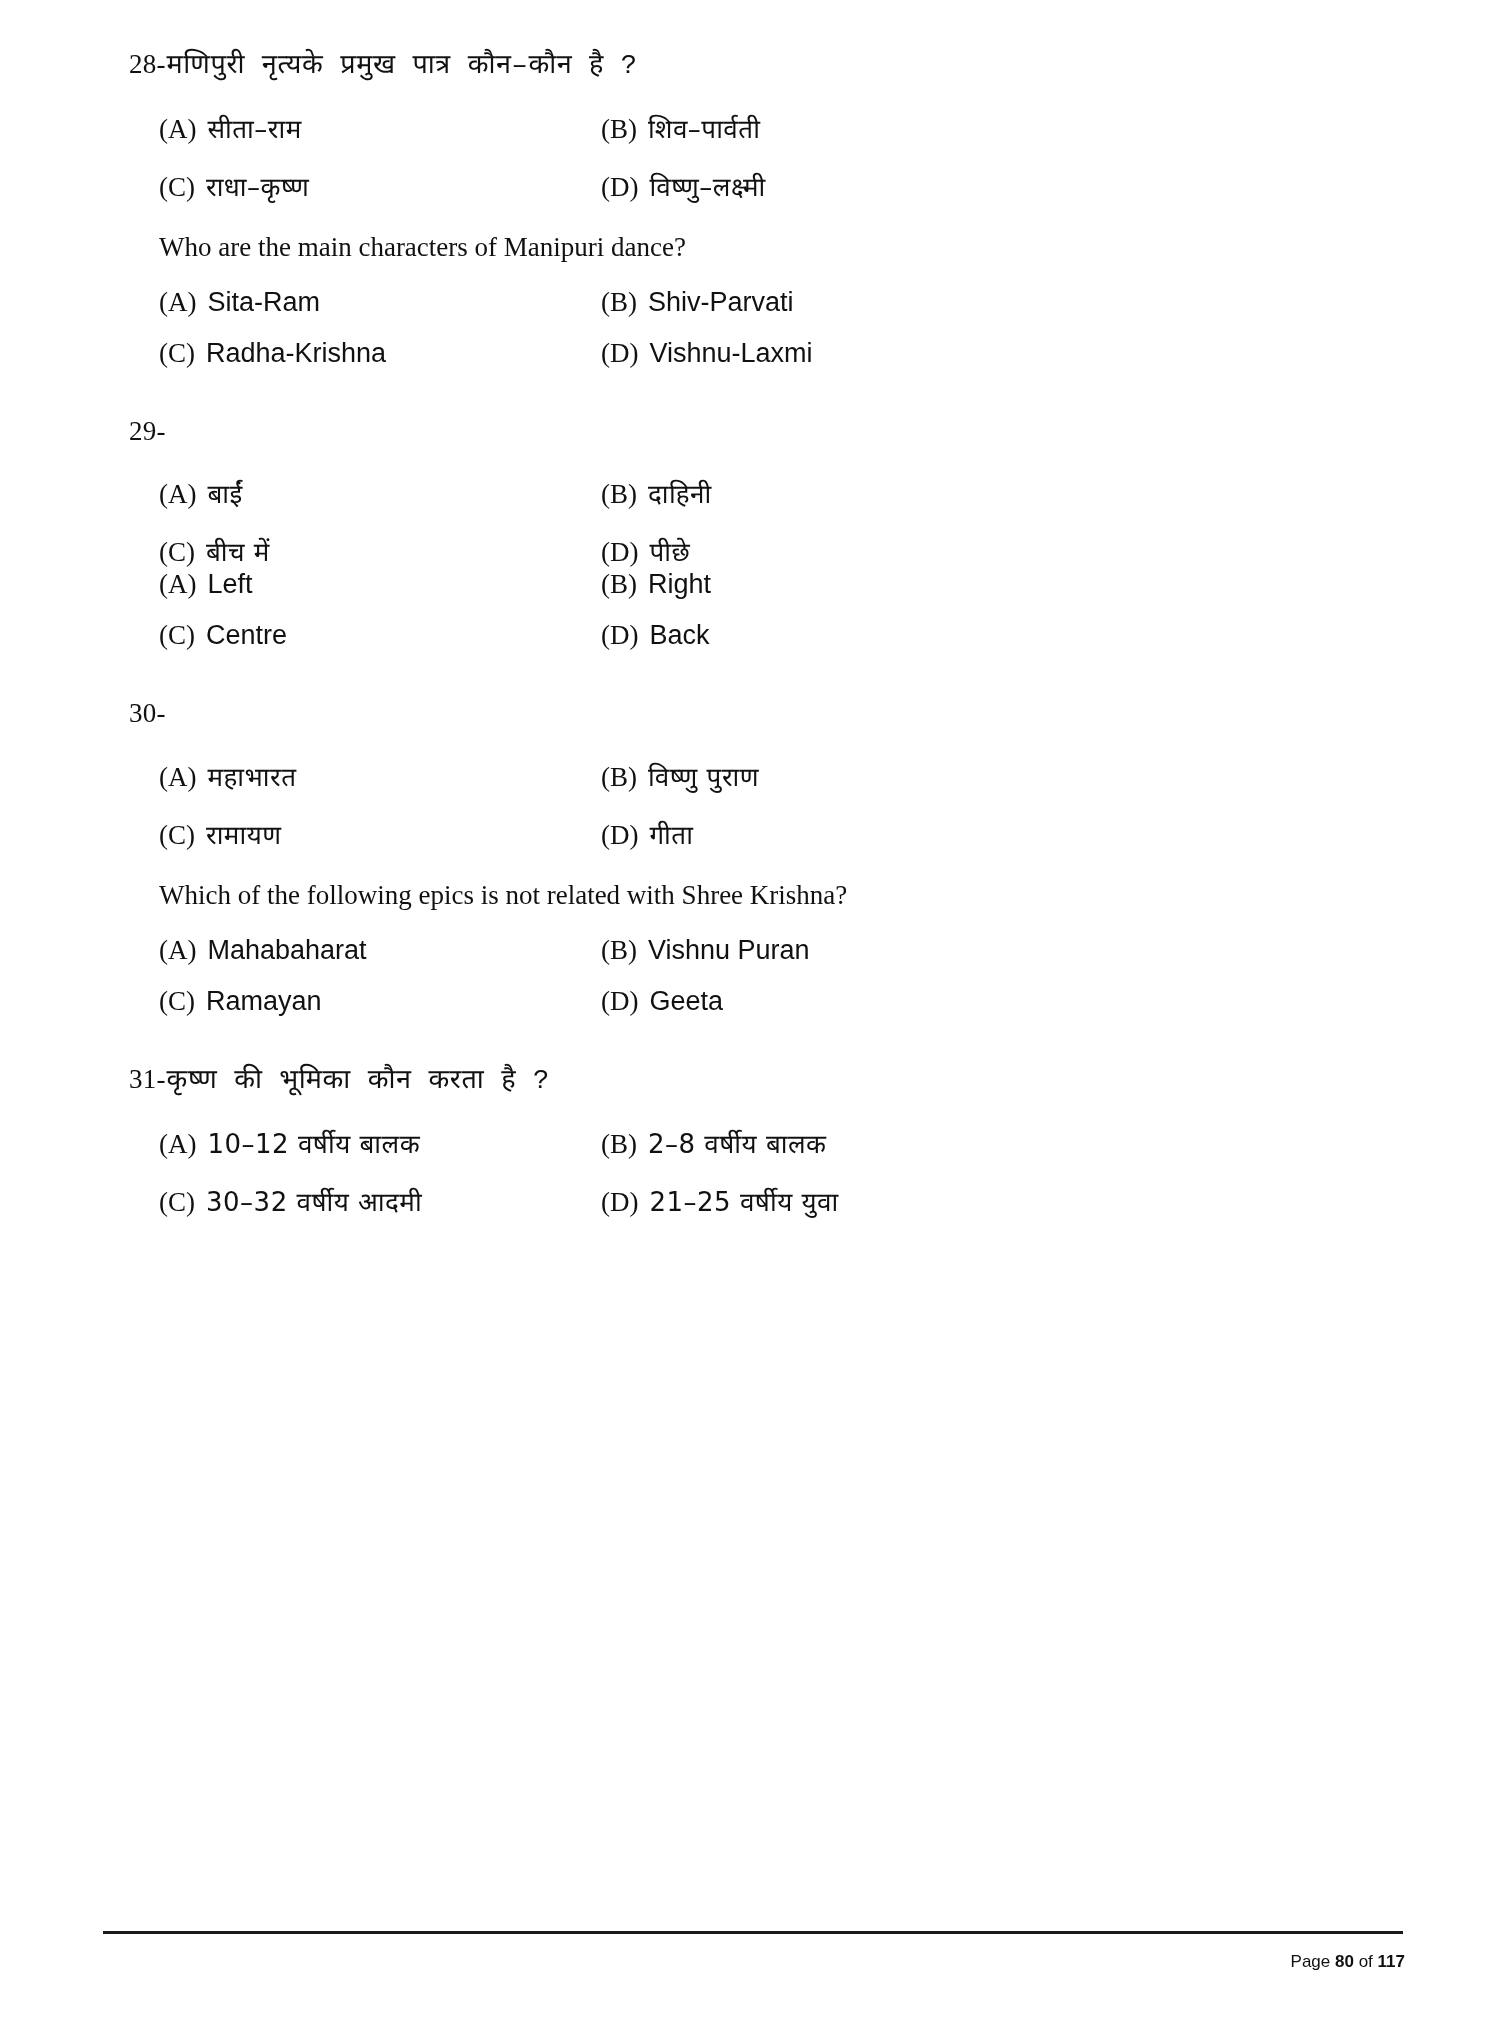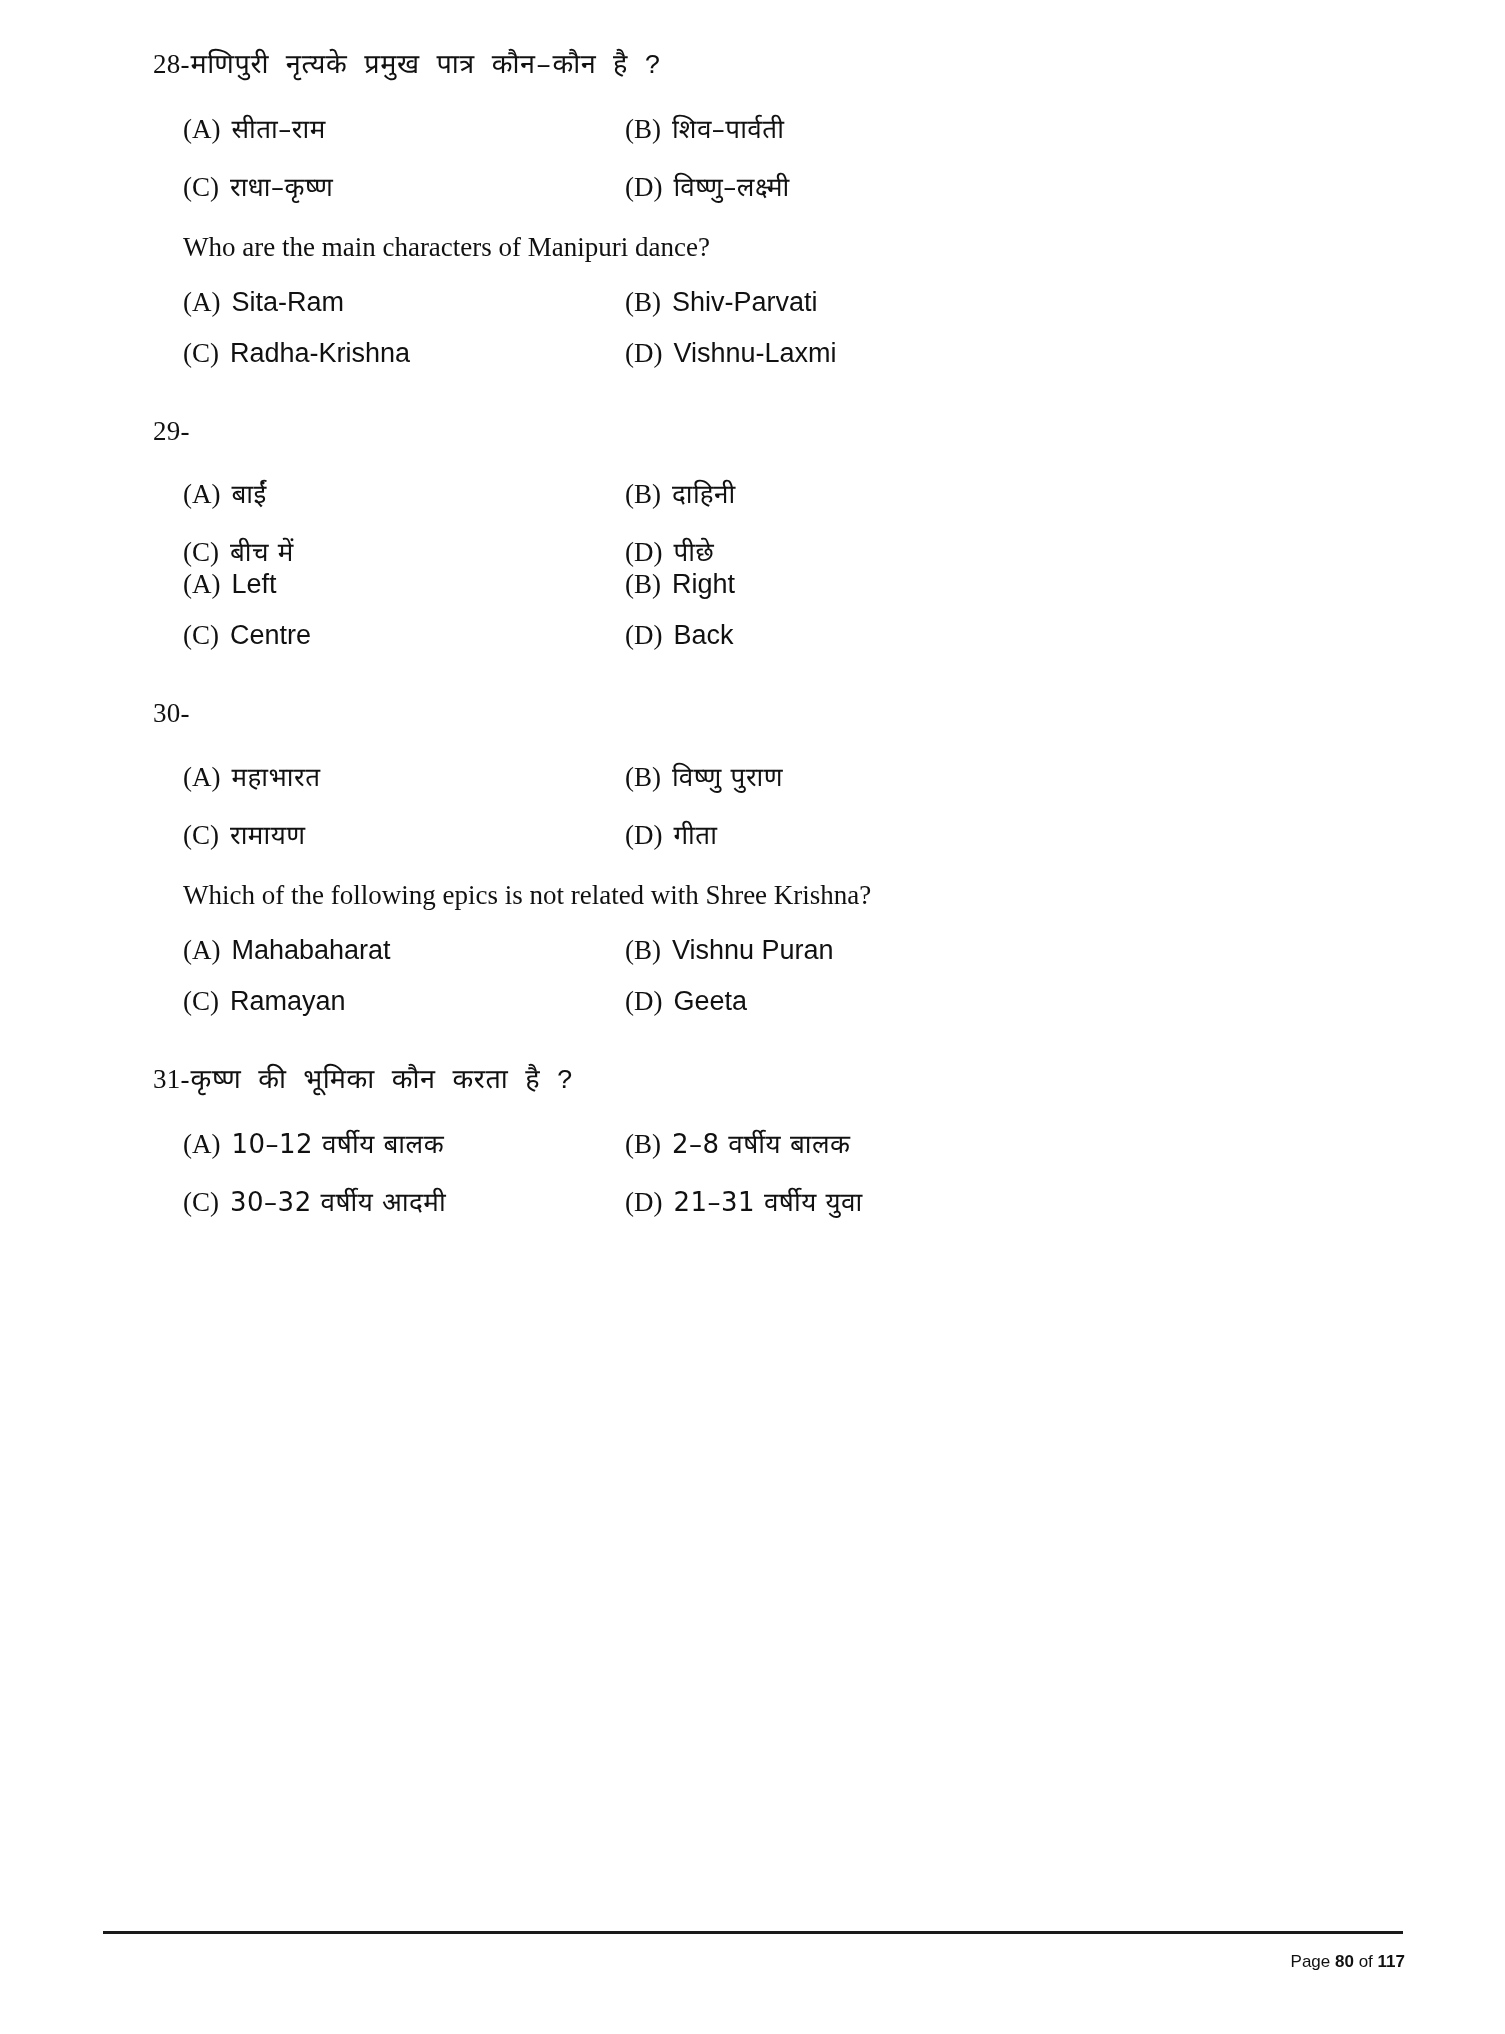--- a/index.html
+++ b/index.html
@@ -20,21 +20,21 @@
     position: relative;
     width: 1505px;
     height: 2034px;
     box-sizing: border-box;
     padding: 0;
     background: #fff;
   }
 
   .content {
     position: absolute;
-    left: 153px;
+    left: 129px;
     top: 46px;
     width: 1215px;
   }
 
   
   .qblock {
     margin-bottom: 44px;
   }
 
   .q-line {
@@ -311,21 +311,21 @@
             <span class="opt-val-hi">2–8 वर्षीय बालक</span>
           </div>
         </div>
         <div class="opt-row">
           <div class="opt left">
             <span class="opt-key">(C)</span>
             <span class="opt-val-hi">30–32 वर्षीय आदमी</span>
           </div>
           <div class="opt right">
             <span class="opt-key">(D)</span>
-            <span class="opt-val-hi">21–31 वर्षीय युवा</span>
+            <span class="opt-val-hi">21–25 वर्षीय युवा</span>
           </div>
         </div>
       </div>
     </div>
 
   </div>
 
   <div class="footer-rule"></div>
   <div class="footer-text">
     <span>Page </span><span class="pg-strong">80</span><span> of </span><span class="pg-strong">117</span>

